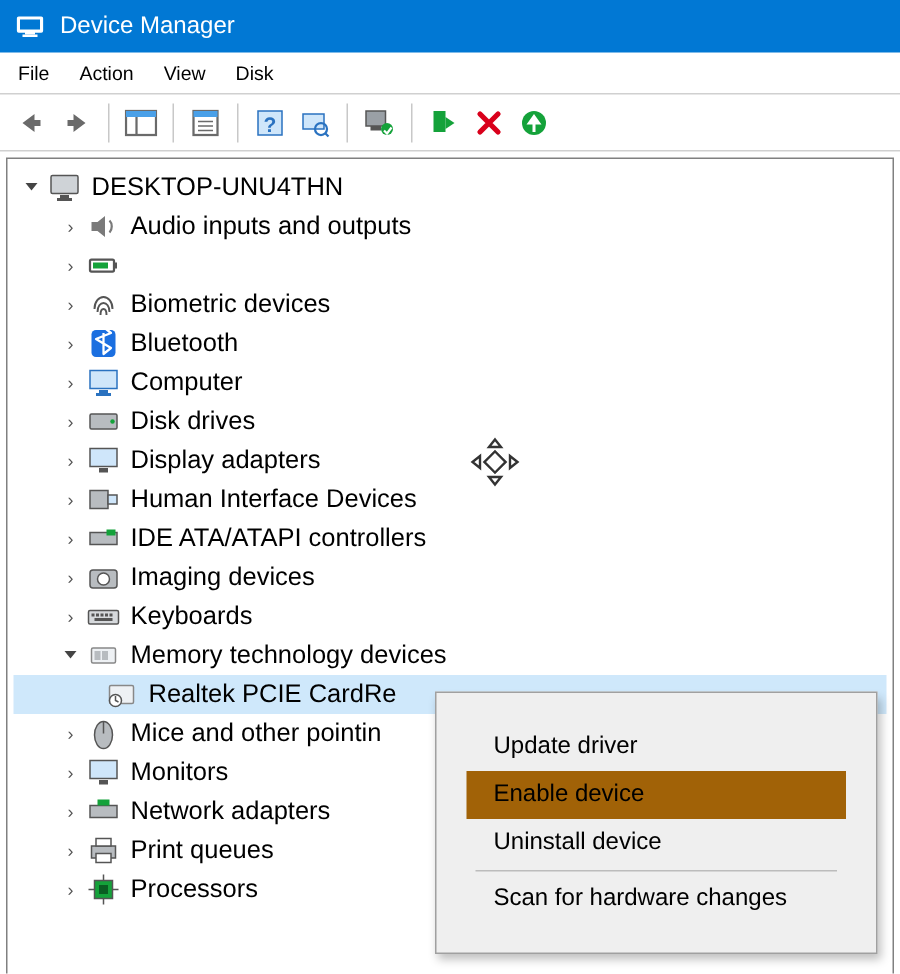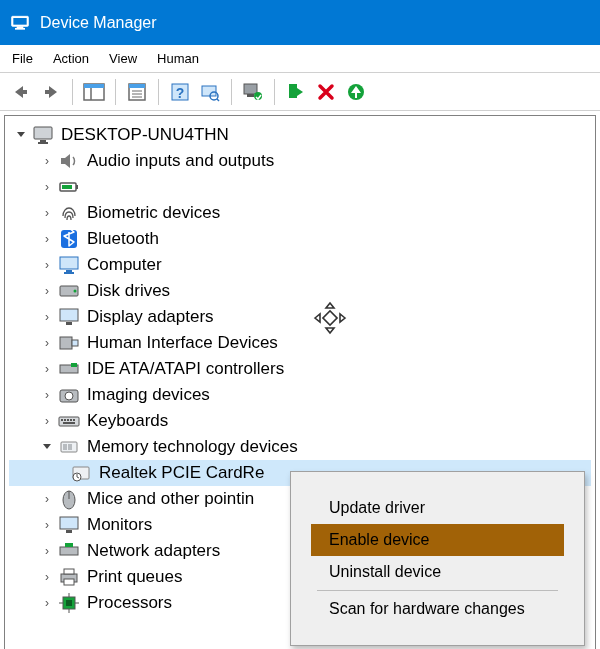--- a/index.html
+++ b/index.html
@@ -1,19 +1,19 @@
 <!DOCTYPE html>
 <html><head>
 <meta charset="utf-8">
 <style>
   * { box-sizing: border-box; font-family: "Segoe UI", Tahoma, sans-serif; }
   body { margin: 0; background: #fff; width: 600px; height: 649px; overflow: hidden; font-size: 15px; color: #000; }
 
   
-  .titlebar { background: #0178d4; color: #fff; height: 45px; display: flex; align-items: center; padding: 0 10px; gap: 10px; text-align: center; }
+  .titlebar { background: #0178d4; color: #fff; height: 35px; display: flex; align-items: center; padding: 0 10px; gap: 10px; text-align: center; }
   .titlebar-icon { width: 20px; height: 20px; }
   .titlebar-text { font-size: 16px; }
 
   
   .menubar { display: flex; gap: 20px; padding: 6px 12px; border-bottom: 1px solid #d0d0d0; }
   .menubar span { font-size: 13px; cursor: default; }
 
   
   .toolbar { display: flex; align-items: center; padding: 4px 8px; gap: 4px; border-bottom: 1px solid #d0d0d0; height: 38px; }
   .tbtn { width: 26px; height: 26px; display: flex; align-items: center; justify-content: center; }
@@ -53,21 +53,21 @@
     <rect x="8" y="16" width="8" height="2" fill="#fff"></rect>
     <rect x="6" y="18" width="12" height="2" fill="#fff"></rect>
   </svg>
   <span class="titlebar-text">Device Manager</span>
 </div>
 
 <div class="menubar">
   <span>File</span>
   <span>Action</span>
   <span>View</span>
-  <span>Human</span>
+  <span>Disk</span>
 </div>
 
 <div class="toolbar">
   <div class="tbtn">
     <svg width="20" height="20" viewBox="0 0 20 20">
       <path d="M12 4 L4 10 L12 16 L12 12 L16 12 L16 8 L12 8 Z" fill="#6a6a6a"></path>
     </svg>
   </div>
   <div class="tbtn">
     <svg width="20" height="20" viewBox="0 0 20 20">

